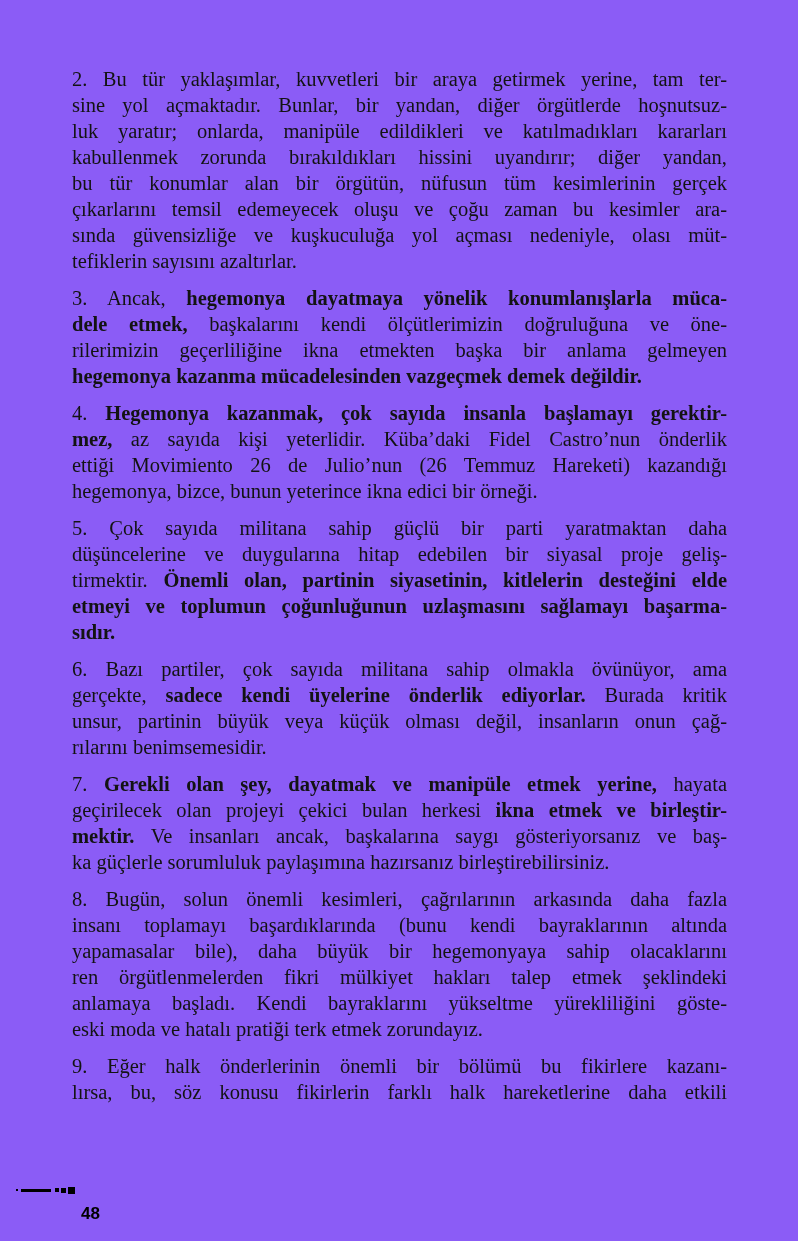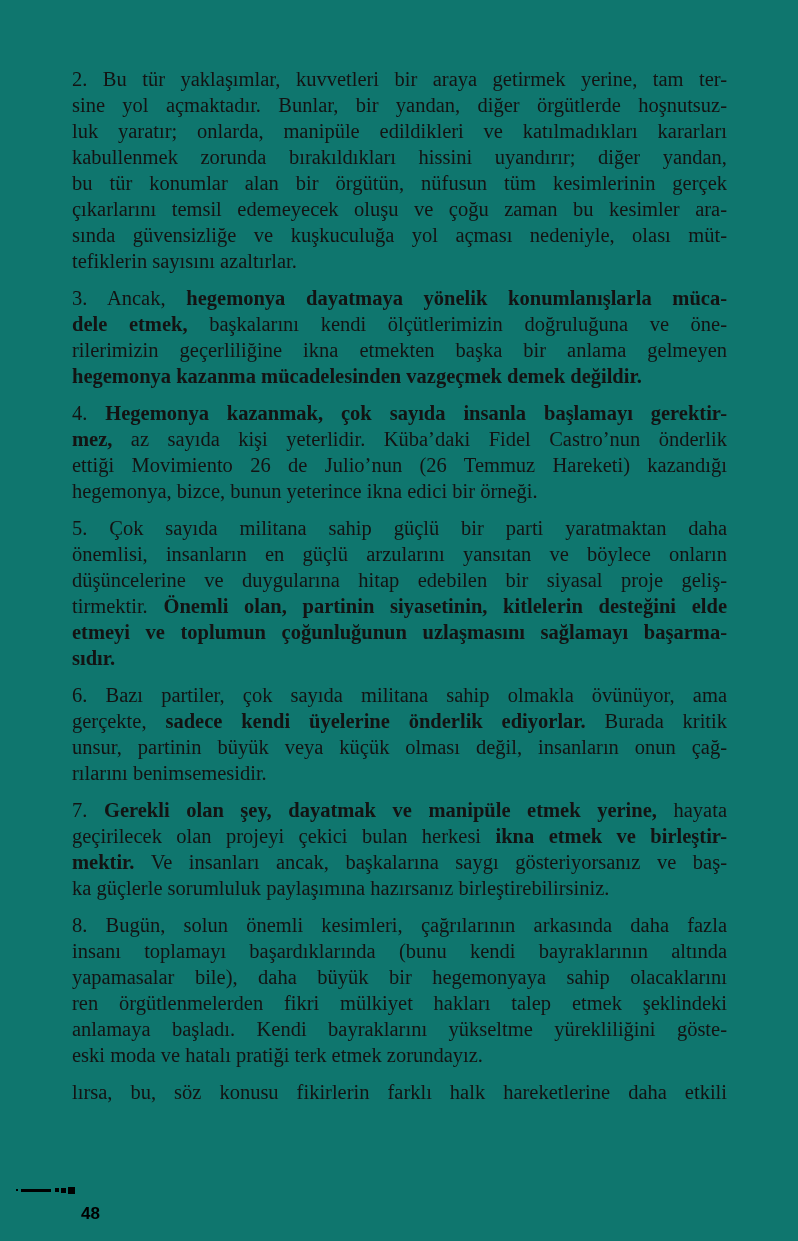--- a/index.html
+++ b/index.html
@@ -9,21 +9,21 @@
     height: 1241px;
     background: #ffffff;
     font-family: "Liberation Serif", serif;
     position: relative;
     overflow: hidden;
   }
   .page {
     position: relative;
     width: 798px;
     height: 1241px;
-    background: #0f766e;
+    background: #8b5cf6;
   }
   .text-block {
     position: absolute;
     left: 72px;
     top: 66px;
     width: 655px;
     font-size: 20.5px;
     line-height: 26px;
     color: #131313;
   }
@@ -93,21 +93,20 @@
         <div class="line last"><span class="b">hegemonya kazanma mücadelesinden vazgeçmek demek değildir.</span></div>
       </div>
       <div class="paragraph">
         <div class="line"><span>4. </span><span class="b">Hegemonya kazanmak, çok sayıda insanla başlamayı gerektir-</span></div>
         <div class="line"><span class="b">mez,</span><span> az sayıda kişi yeterlidir. Küba’daki Fidel Castro’nun önderlik</span></div>
         <div class="line"><span>ettiği Movimiento 26 de Julio’nun (26 Temmuz Hareketi) kazandığı</span></div>
         <div class="line last"><span>hegemonya, bizce, bunun yeterince ikna edici bir örneği.</span></div>
       </div>
       <div class="paragraph">
         <div class="line"><span>5. Çok sayıda militana sahip güçlü bir parti yaratmaktan daha</span></div>
-        <div class="line"><span>önemlisi, insanların en güçlü arzularını yansıtan ve böylece onların</span></div>
         <div class="line"><span>düşüncelerine ve duygularına hitap edebilen bir siyasal proje geliş-</span></div>
         <div class="line"><span>tirmektir. </span><span class="b">Önemli olan, partinin siyasetinin, kitlelerin desteğini elde</span></div>
         <div class="line"><span class="b">etmeyi ve toplumun çoğunluğunun uzlaşmasını sağlamayı başarma-</span></div>
         <div class="line last"><span class="b">sıdır.</span></div>
       </div>
       <div class="paragraph">
         <div class="line"><span>6. Bazı partiler, çok sayıda militana sahip olmakla övünüyor, ama</span></div>
         <div class="line"><span>gerçekte, </span><span class="b">sadece kendi üyelerine önderlik ediyorlar.</span><span> Burada kritik</span></div>
         <div class="line"><span>unsur, partinin büyük veya küçük olması değil, insanların onun çağ-</span></div>
         <div class="line last"><span>rılarını benimsemesidir.</span></div>
@@ -120,20 +119,21 @@
       </div>
       <div class="paragraph">
         <div class="line"><span>8. Bugün, solun önemli kesimleri, çağrılarının arkasında daha fazla</span></div>
         <div class="line"><span>insanı toplamayı başardıklarında (bunu kendi bayraklarının altında</span></div>
         <div class="line"><span>yapamasalar bile), daha büyük bir hegemonyaya sahip olacaklarını</span></div>
         <div class="line"><span>ren örgütlenmelerden fikri mülkiyet hakları talep etmek şeklindeki</span></div>
         <div class="line"><span>anlamaya başladı. Kendi bayraklarını yükseltme yürekliliğini göste-</span></div>
         <div class="line last"><span>eski moda ve hatalı pratiği terk etmek zorundayız.</span></div>
       </div>
       <div class="paragraph">
+        <div class="line"><span>9. Eğer halk önderlerinin önemli bir bölümü bu fikirlere kazanı-</span></div>
         <div class="line"><span>lırsa, bu, söz konusu fikirlerin farklı halk hareketlerine daha etkili</span></div>
       </div>
     </div>
   <div class="footer">
     <span class="footer-dot"></span>
     <span class="footer-rule"></span>
     <span class="sq sq1"></span>
     <span class="sq sq2"></span>
     <span class="sq sq3"></span>
     <span class="page-number">48</span>

